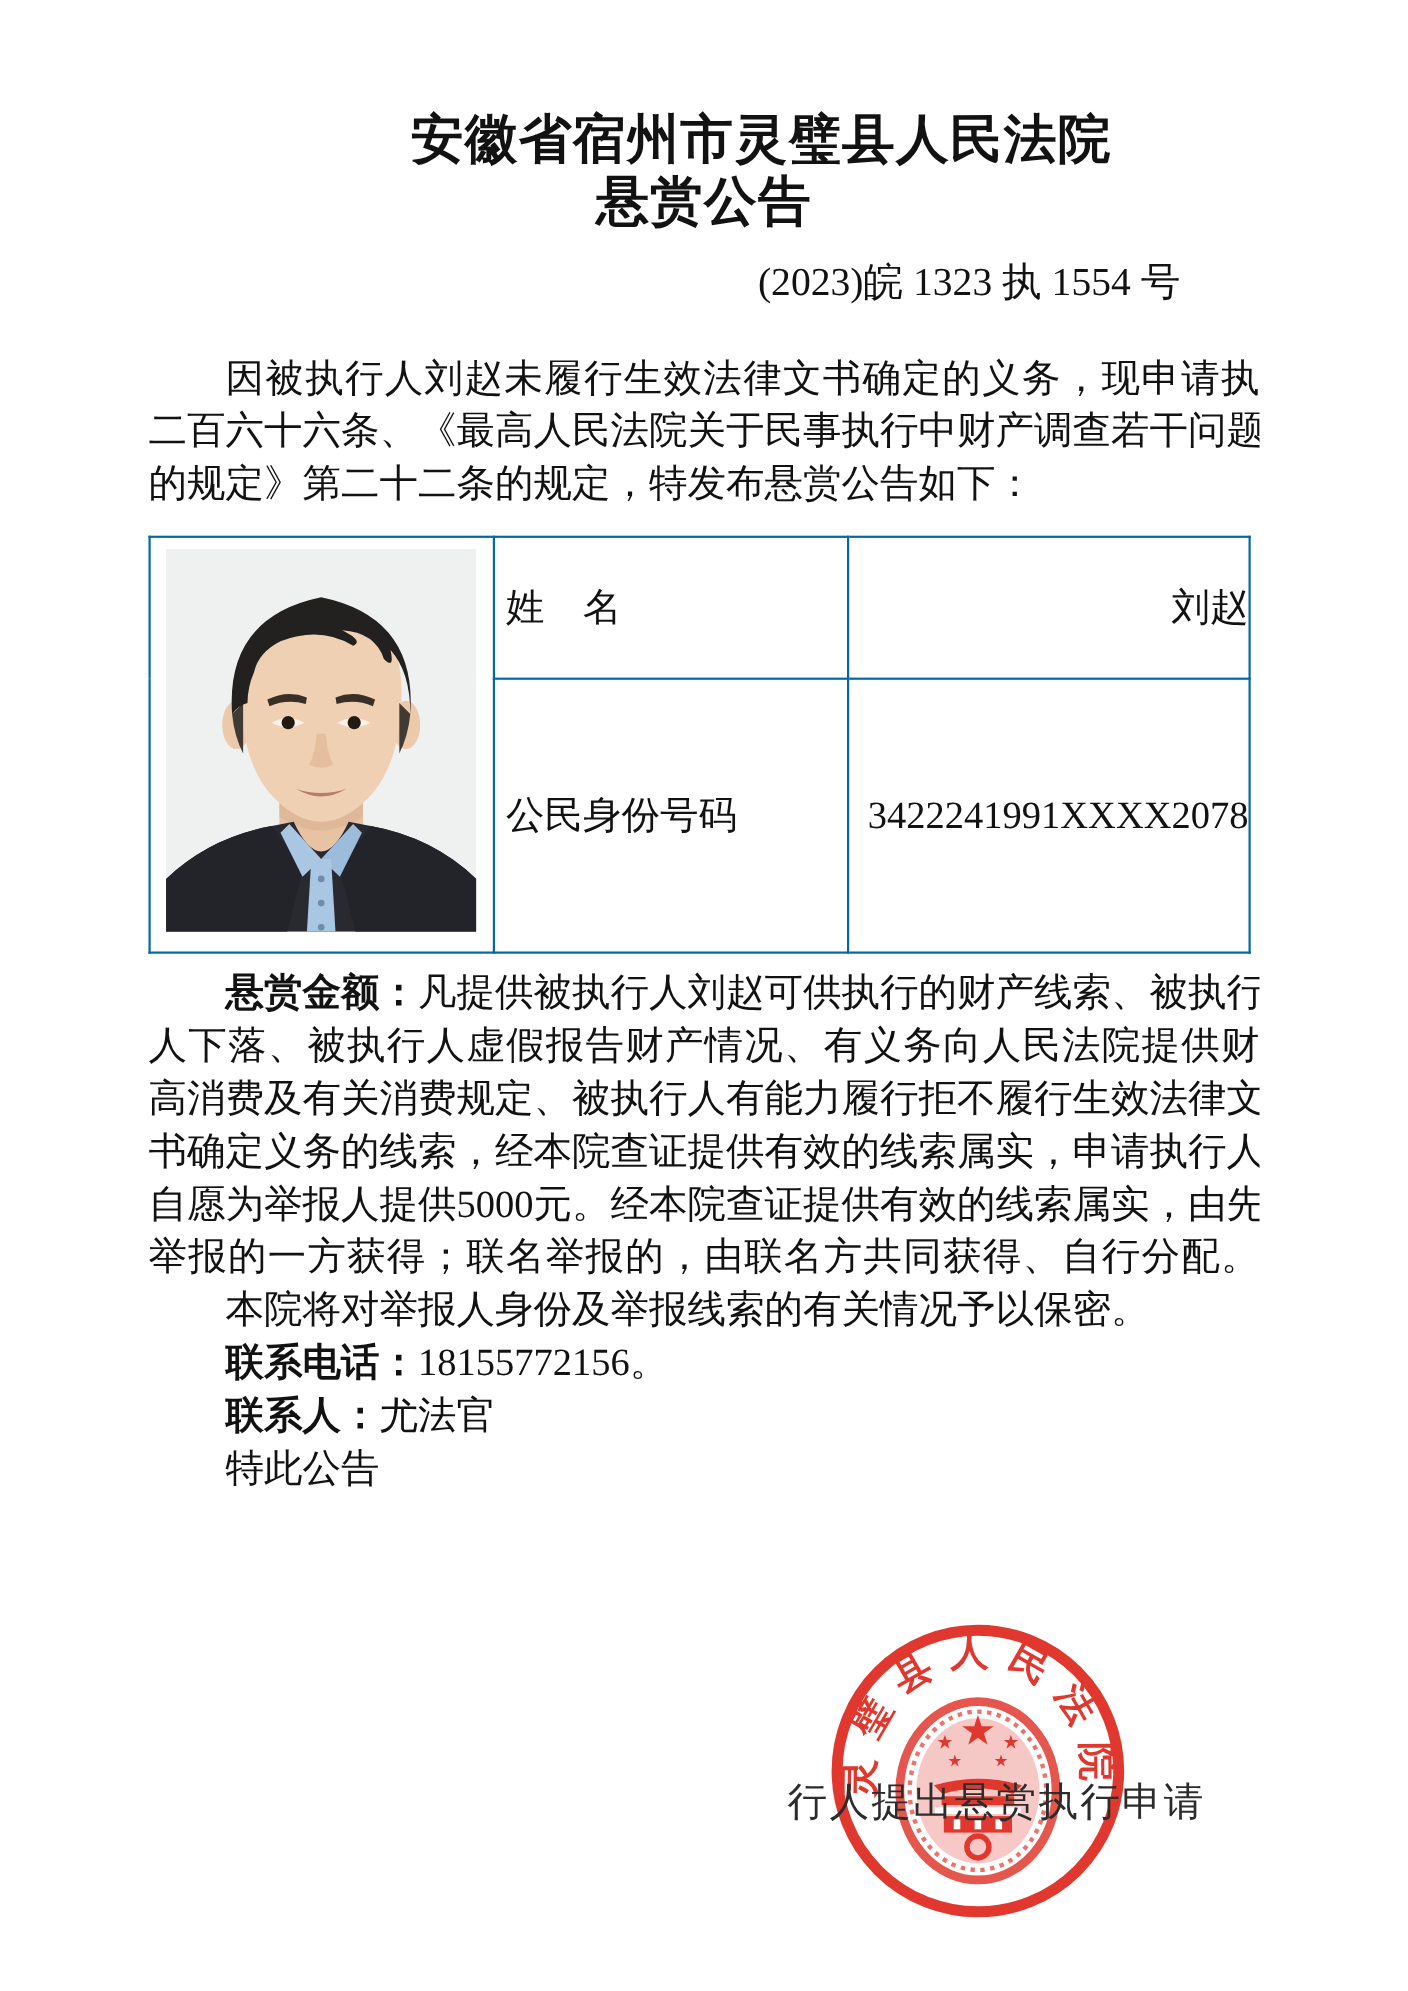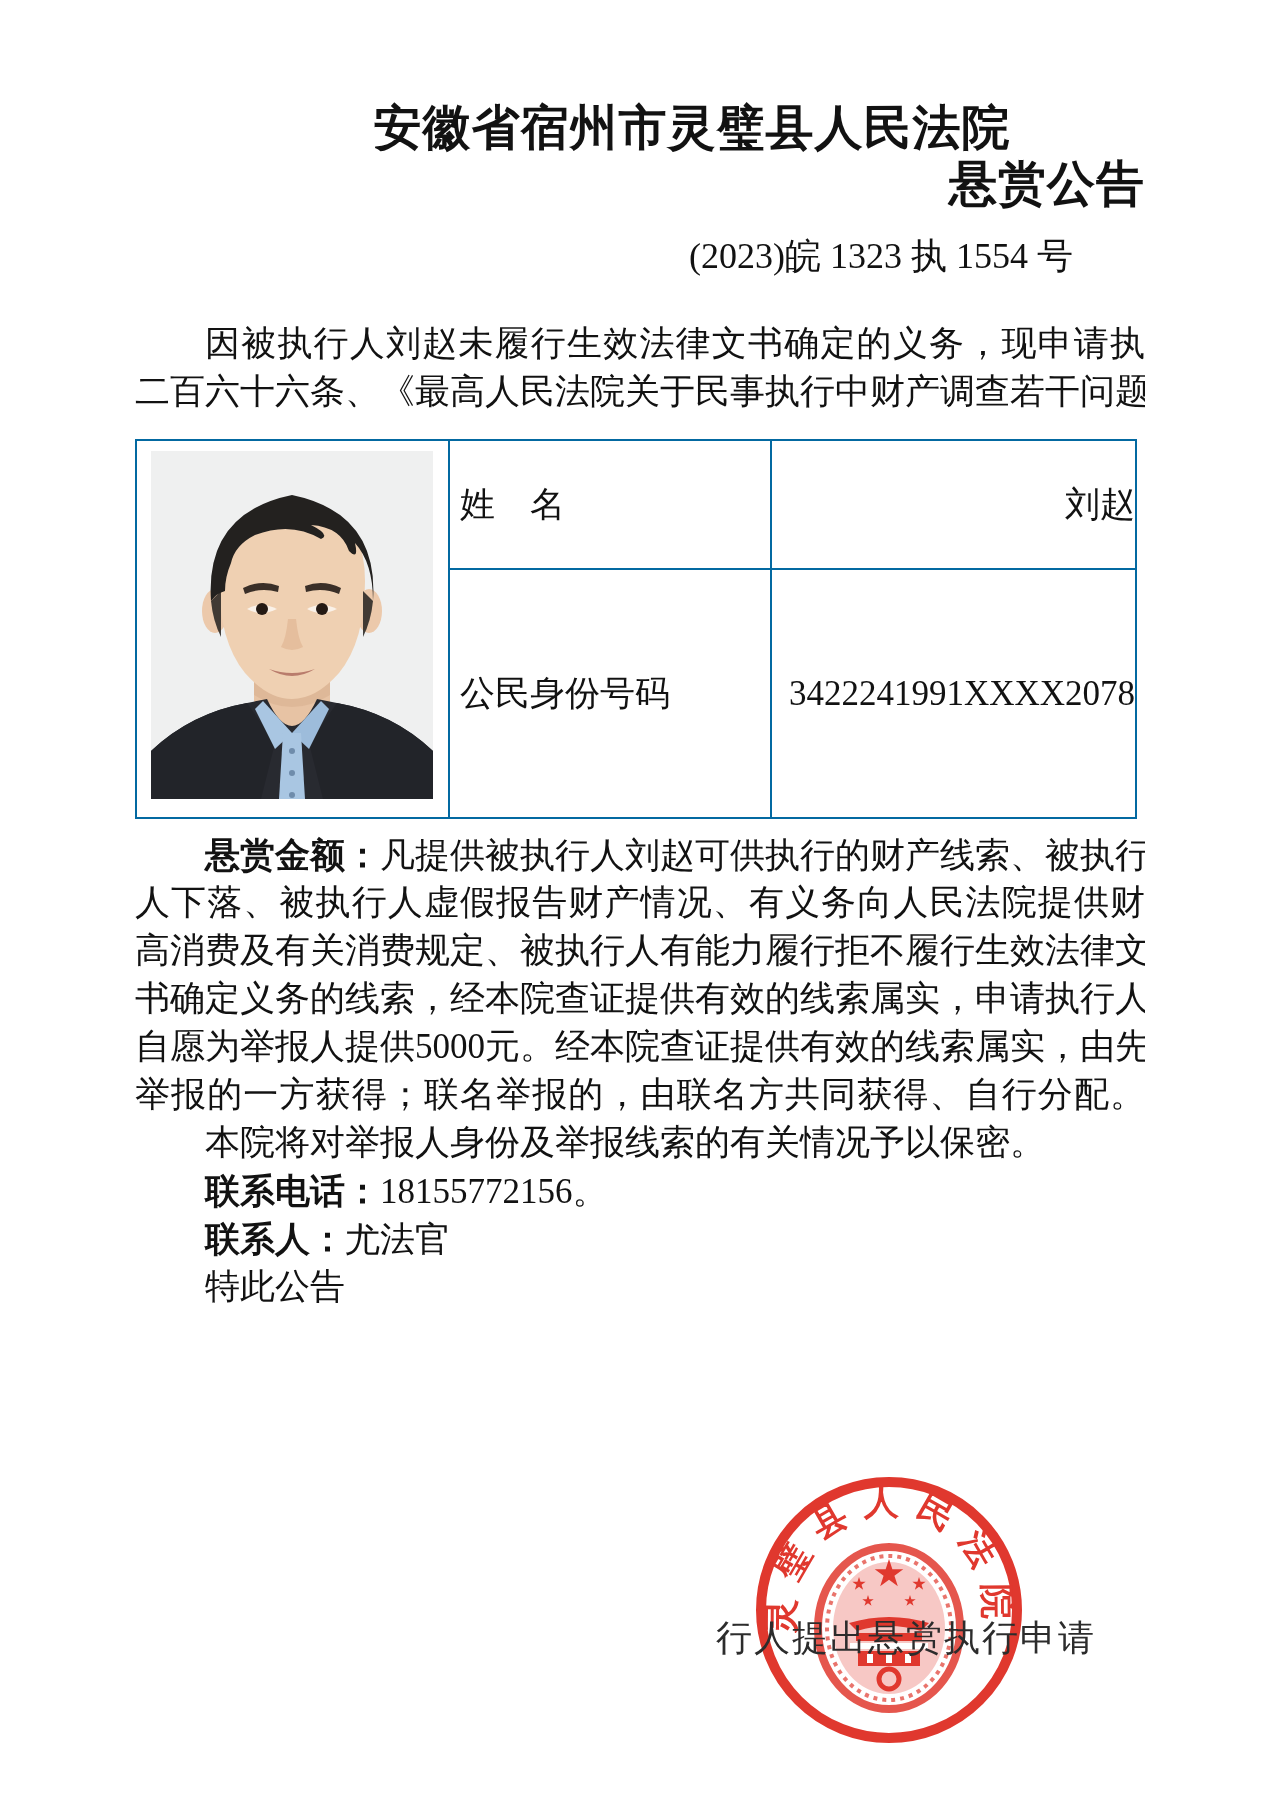--- a/index.html
+++ b/index.html
@@ -20,21 +20,21 @@
     font-weight:700;
     font-size:48px; line-height:56px;
     text-align:center;
     position:relative; left:52px;
     letter-spacing:1px;
   }
   .title2 {
     font-family:"Liberation Sans","DejaVu Sans",sans-serif;
     font-weight:700;
     font-size:48px; line-height:56px;
-    text-align:right;
+    text-align:center;
     letter-spacing:1px;
   }
   .case-no {
     margin-top:20px;
     font-size:36px; line-height:48px;
     text-align:right;
     padding-right:72px;
   }
   
   .para { font-size:35px; }
@@ -89,20 +89,21 @@
 
 <div class="page">
 
   <div class="title1">安徽省宿州市灵璧县人民法院</div>
   <div class="title2">悬赏公告</div>
   <div class="case-no">(2023)皖 1323 执 1554 号</div>
 
   <div class="para intro">
     <div class="line firstline">因被执行人刘赵未履行生效法律文书确定的义务，现申请执</div>
     <div class="line">二百六十六条、《最高人民法院关于民事执行中财产调查若干问题</div>
+    <div class="line lastline">的规定》第二十二条的规定，特发布悬赏公告如下：</div>
   </div>
 
   <table class="debtor">
     <tbody>
         <tr class="row-name">
       <td class="photo-cell" rowspan="2">
         
         <svg class="photo-frame" viewBox="0 0 282 348" aria-hidden="true">
           <rect x="0" y="0" width="282" height="348" fill="#f4f5f4"></rect>
           <rect x="0" y="0" width="282" height="348" fill="#e9ebec" opacity="0.5"></rect>

